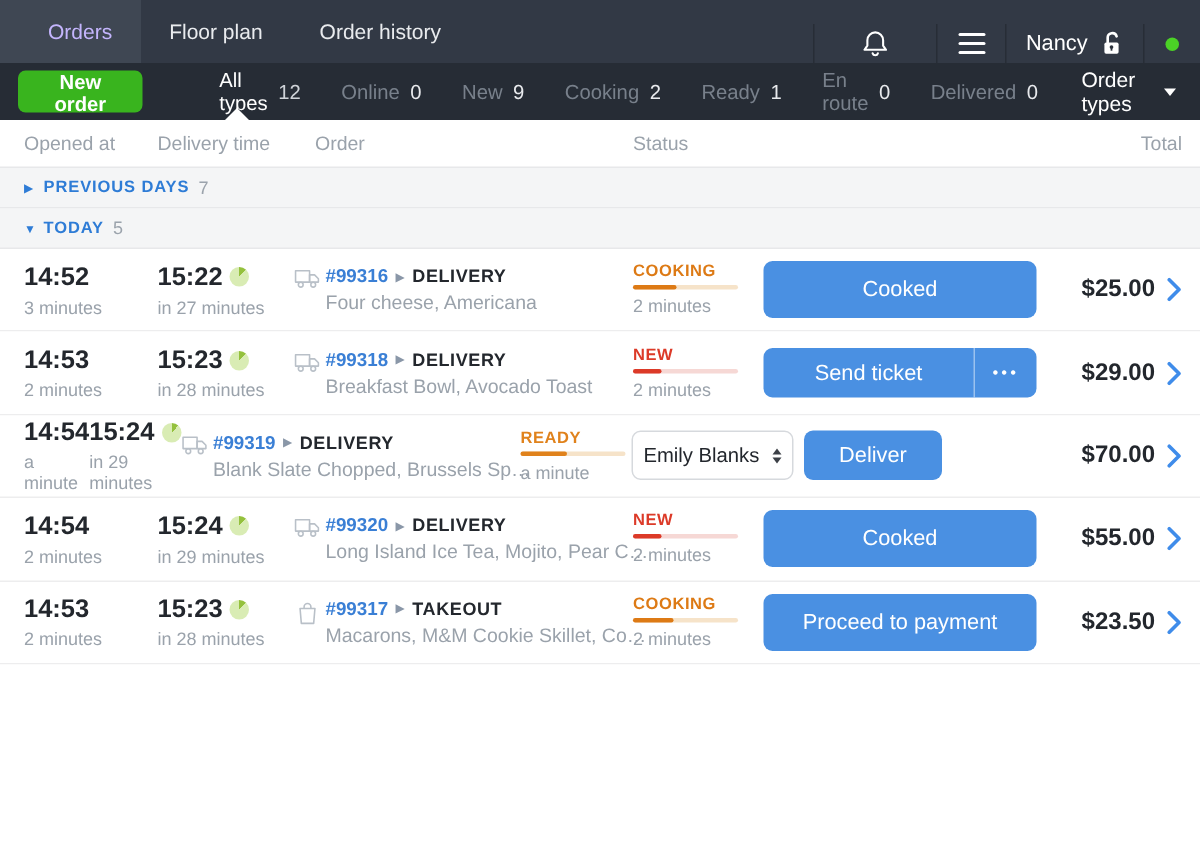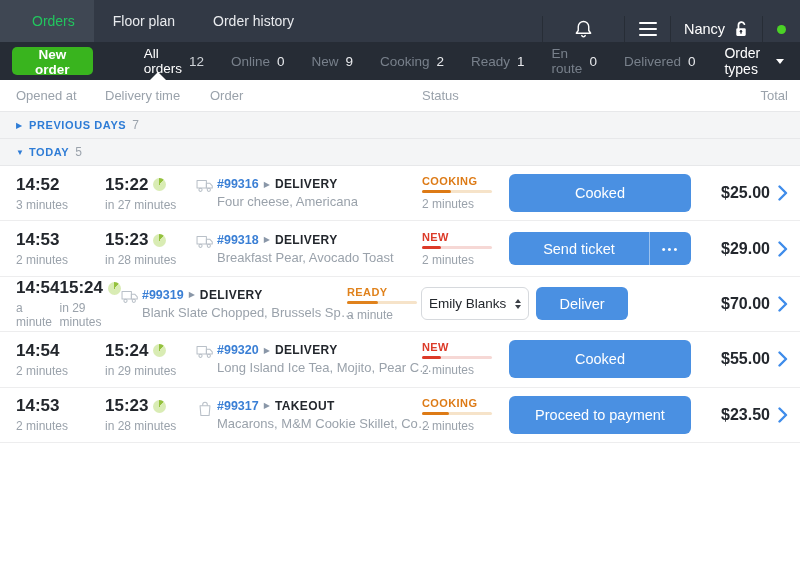--- a/index.html
+++ b/index.html
@@ -3,21 +3,21 @@
 <meta charset="utf-8">
 <style>
   * { margin:0; padding:0; box-sizing:border-box; }
   body {
     width:800px; height:578px; overflow:hidden; background:#fff;
     font-family:"Liberation Sans", sans-serif; -webkit-font-smoothing:antialiased;
   }
   
   .topbar { height:42px; background:#323945; display:flex; align-items:stretch; }
   .tab { display:flex; align-items:center; padding:0 19px; font-size:14px; color:#e9ebee; cursor:pointer; }
-  .tab.active { background:#3f4753; color:#22c55e;padding-left:32px; }
+  .tab.active { background:#3f4753; color:#c4b5fd;padding-left:32px; }
   .topbar-right { margin-left:auto; display:flex; align-items:stretch;margin-top:16px; }
   .tb-section { display:flex; align-items:center; justify-content:center; border-left:1px solid #272d36; }
   .tb-bell { width:82px; } .tb-menu { width:46px; } .tb-user { width:92px; gap:8px; } .tb-dot { width:38px; }
   .menu-icon { display:flex; flex-direction:column; gap:3.5px; }
   .menu-icon span { width:18px; height:2.6px; background:#fff; border-radius:1px; }
   .user-name { color:#fff; font-size:14.5px; }
   .online-dot { width:9px; height:9px; border-radius:50%; background:#4bd226; }
   
   .filterbar { height:38px; background:#262c35; display:flex; align-items:center; position:relative;gap:29px; }
   .new-order-btn { margin-left:12px; height:28px; padding:0 18px; background:#39b41e; border:none; border-radius:5px;
@@ -120,21 +120,21 @@
     <div class="tb-section tb-dot">
       <span class="online-dot"></span>
     </div>
   </div>
 </div>
 
 <div class="filterbar">
   <button class="new-order-btn">New order</button>
   <div class="filters">
     <div class="filter active">
-      <span class="f-label">All orders</span>
+      <span class="f-label">All types</span>
       <span class="f-count">12</span>
     </div>
     <div class="filter">
       <span class="f-label">Online</span>
       <span class="f-count">0</span>
     </div>
     <div class="filter">
       <span class="f-label">New</span>
       <span class="f-count">9</span>
     </div>
@@ -248,21 +248,21 @@
         <path d="M15 6h4.8l3.7 3.7V13H15z"></path>
         <circle cx="6.5" cy="15.5" r="2.3"></circle>
         <circle cx="18.5" cy="15.5" r="2.3"></circle>
     </svg>
     <div>
       <div class="order-line1">
         <span class="order-num">#99318</span>
         <span class="order-arrow">▶</span>
         <span class="order-type">DELIVERY</span>
       </div>
-      <div class="order-items">Breakfast Pear, Avocado Toast</div>
+      <div class="order-items">Breakfast Bowl, Avocado Toast</div>
     </div>
   </div>
   <div class="col-status">
     <div class="st-label" style="color: rgb(220, 58, 40);">NEW</div>
     <div class="st-bar" style="background: rgb(246, 216, 213);">
       <div class="st-fill" style="width: 27%; background: rgb(220, 58, 40);"></div>
     </div>
     <div class="st-time">2 minutes</div>
   </div>
   <div class="col-action">

